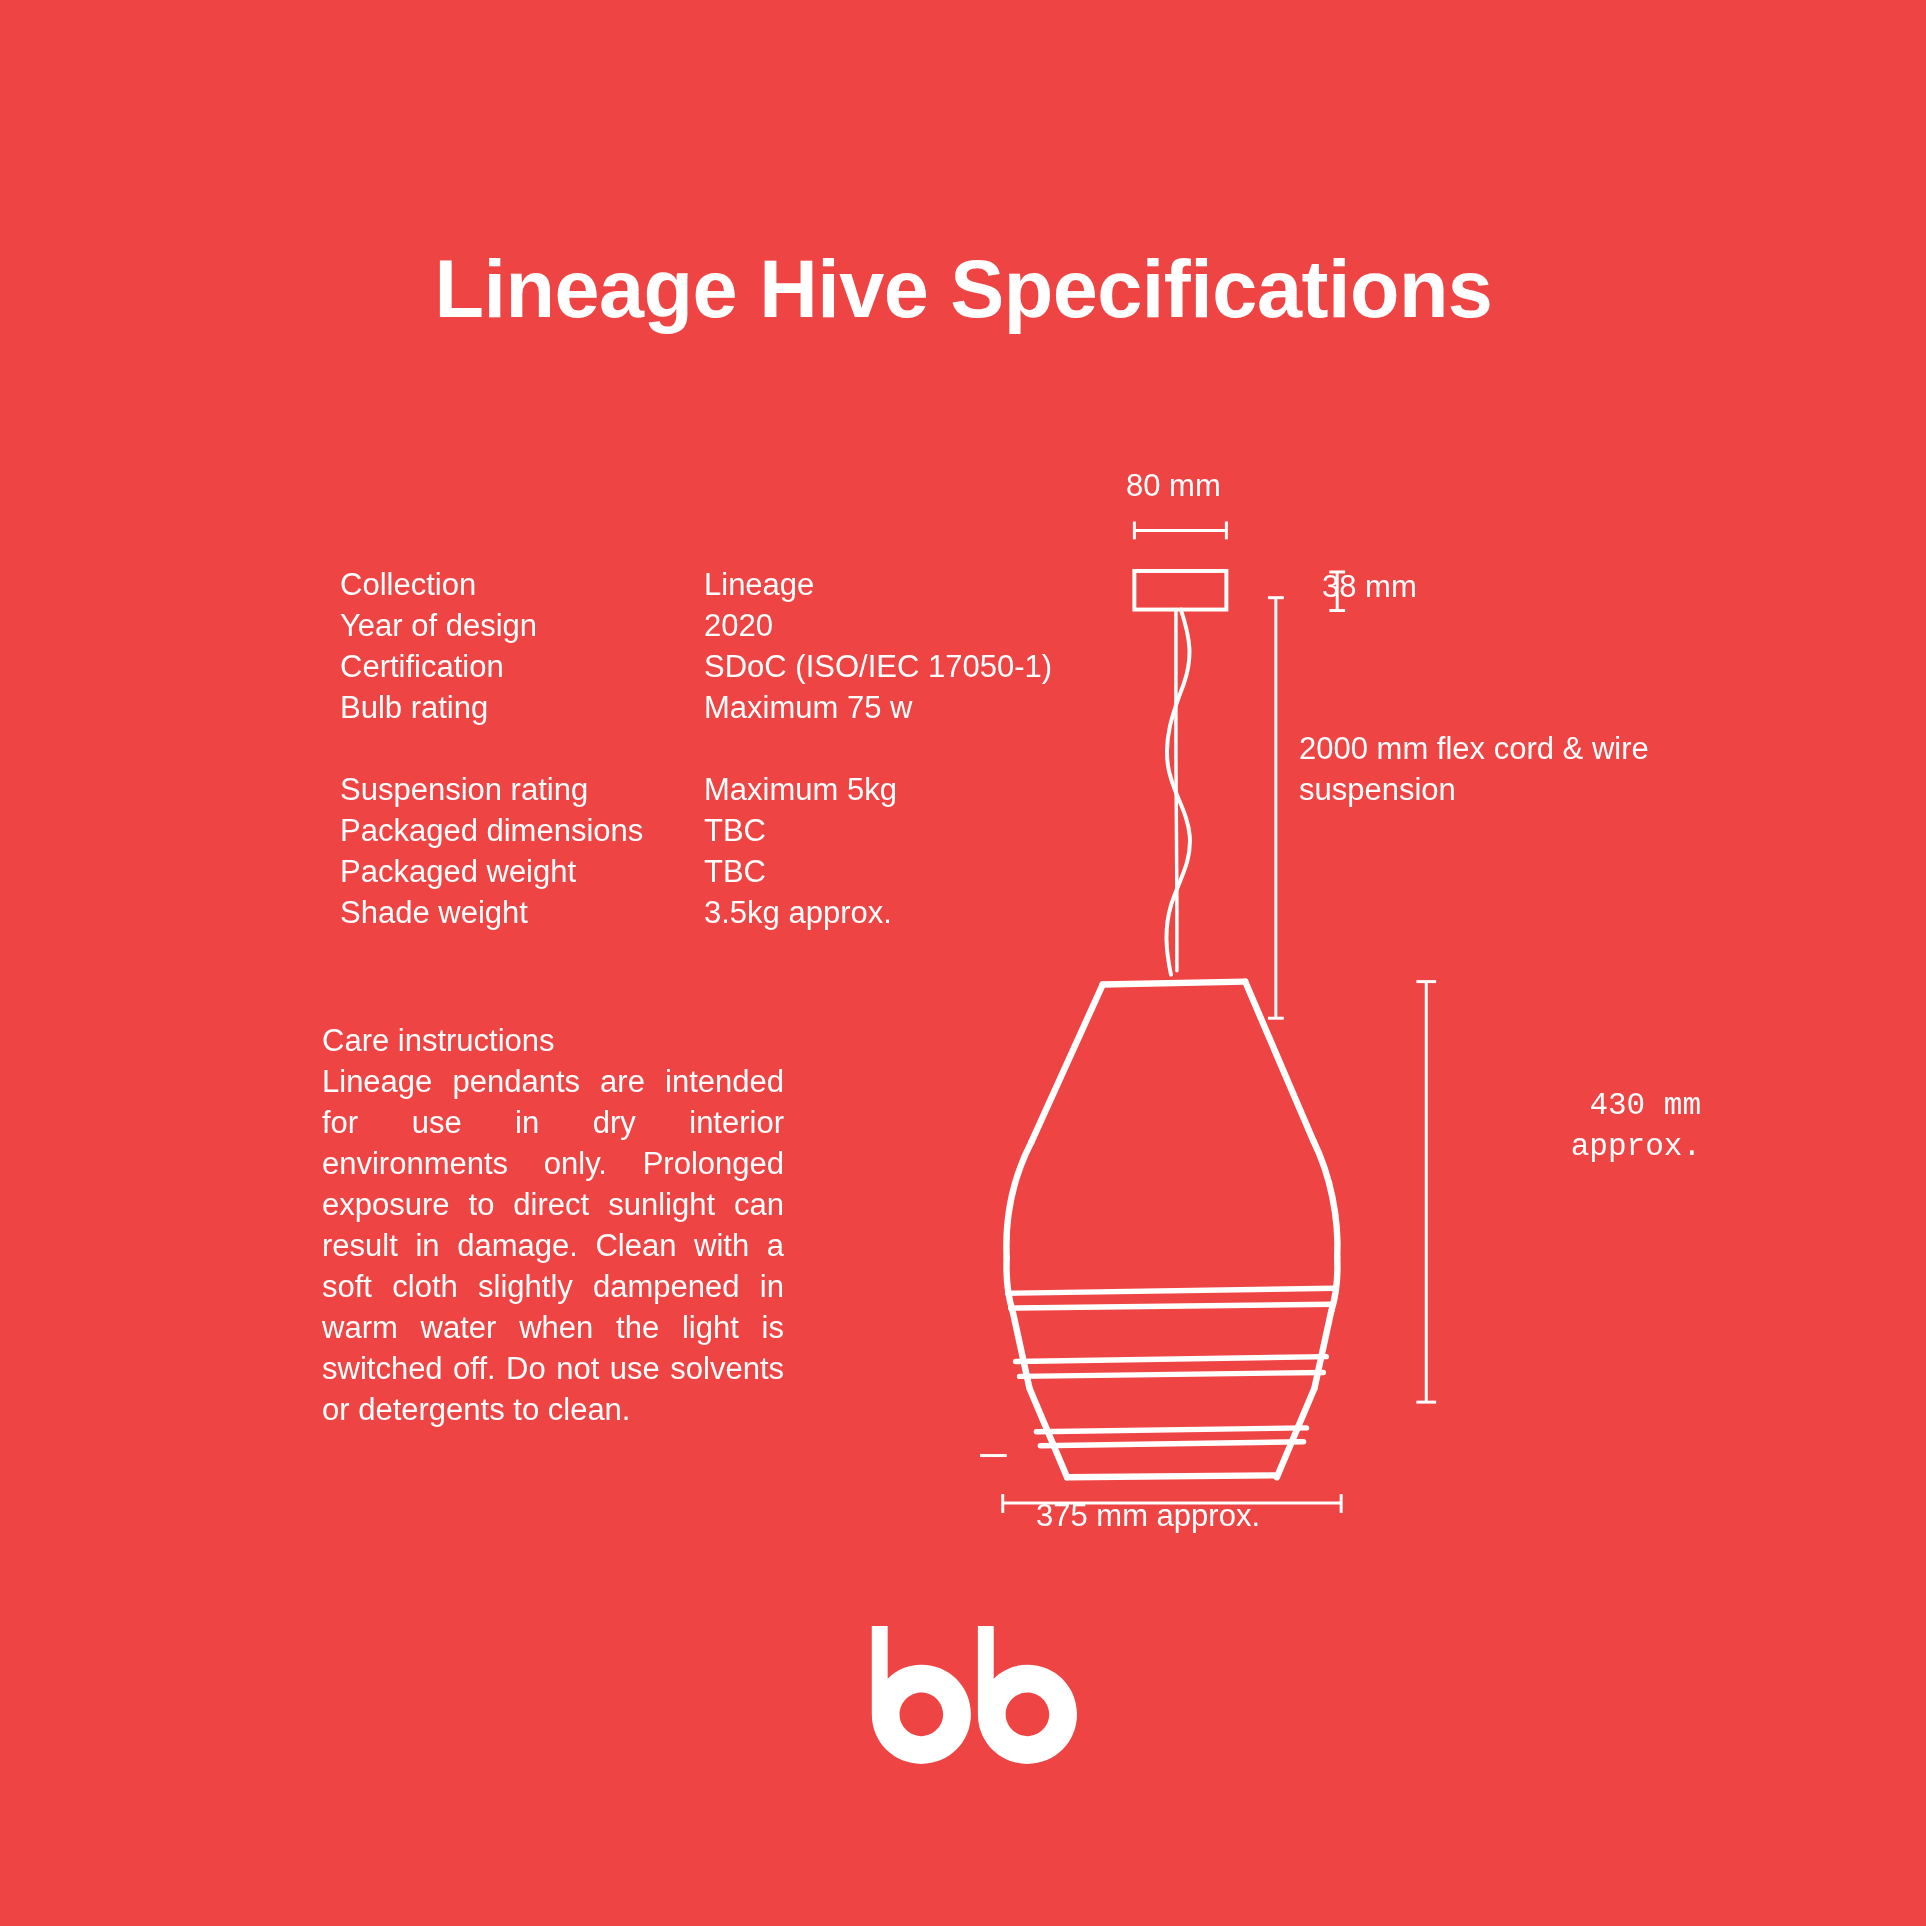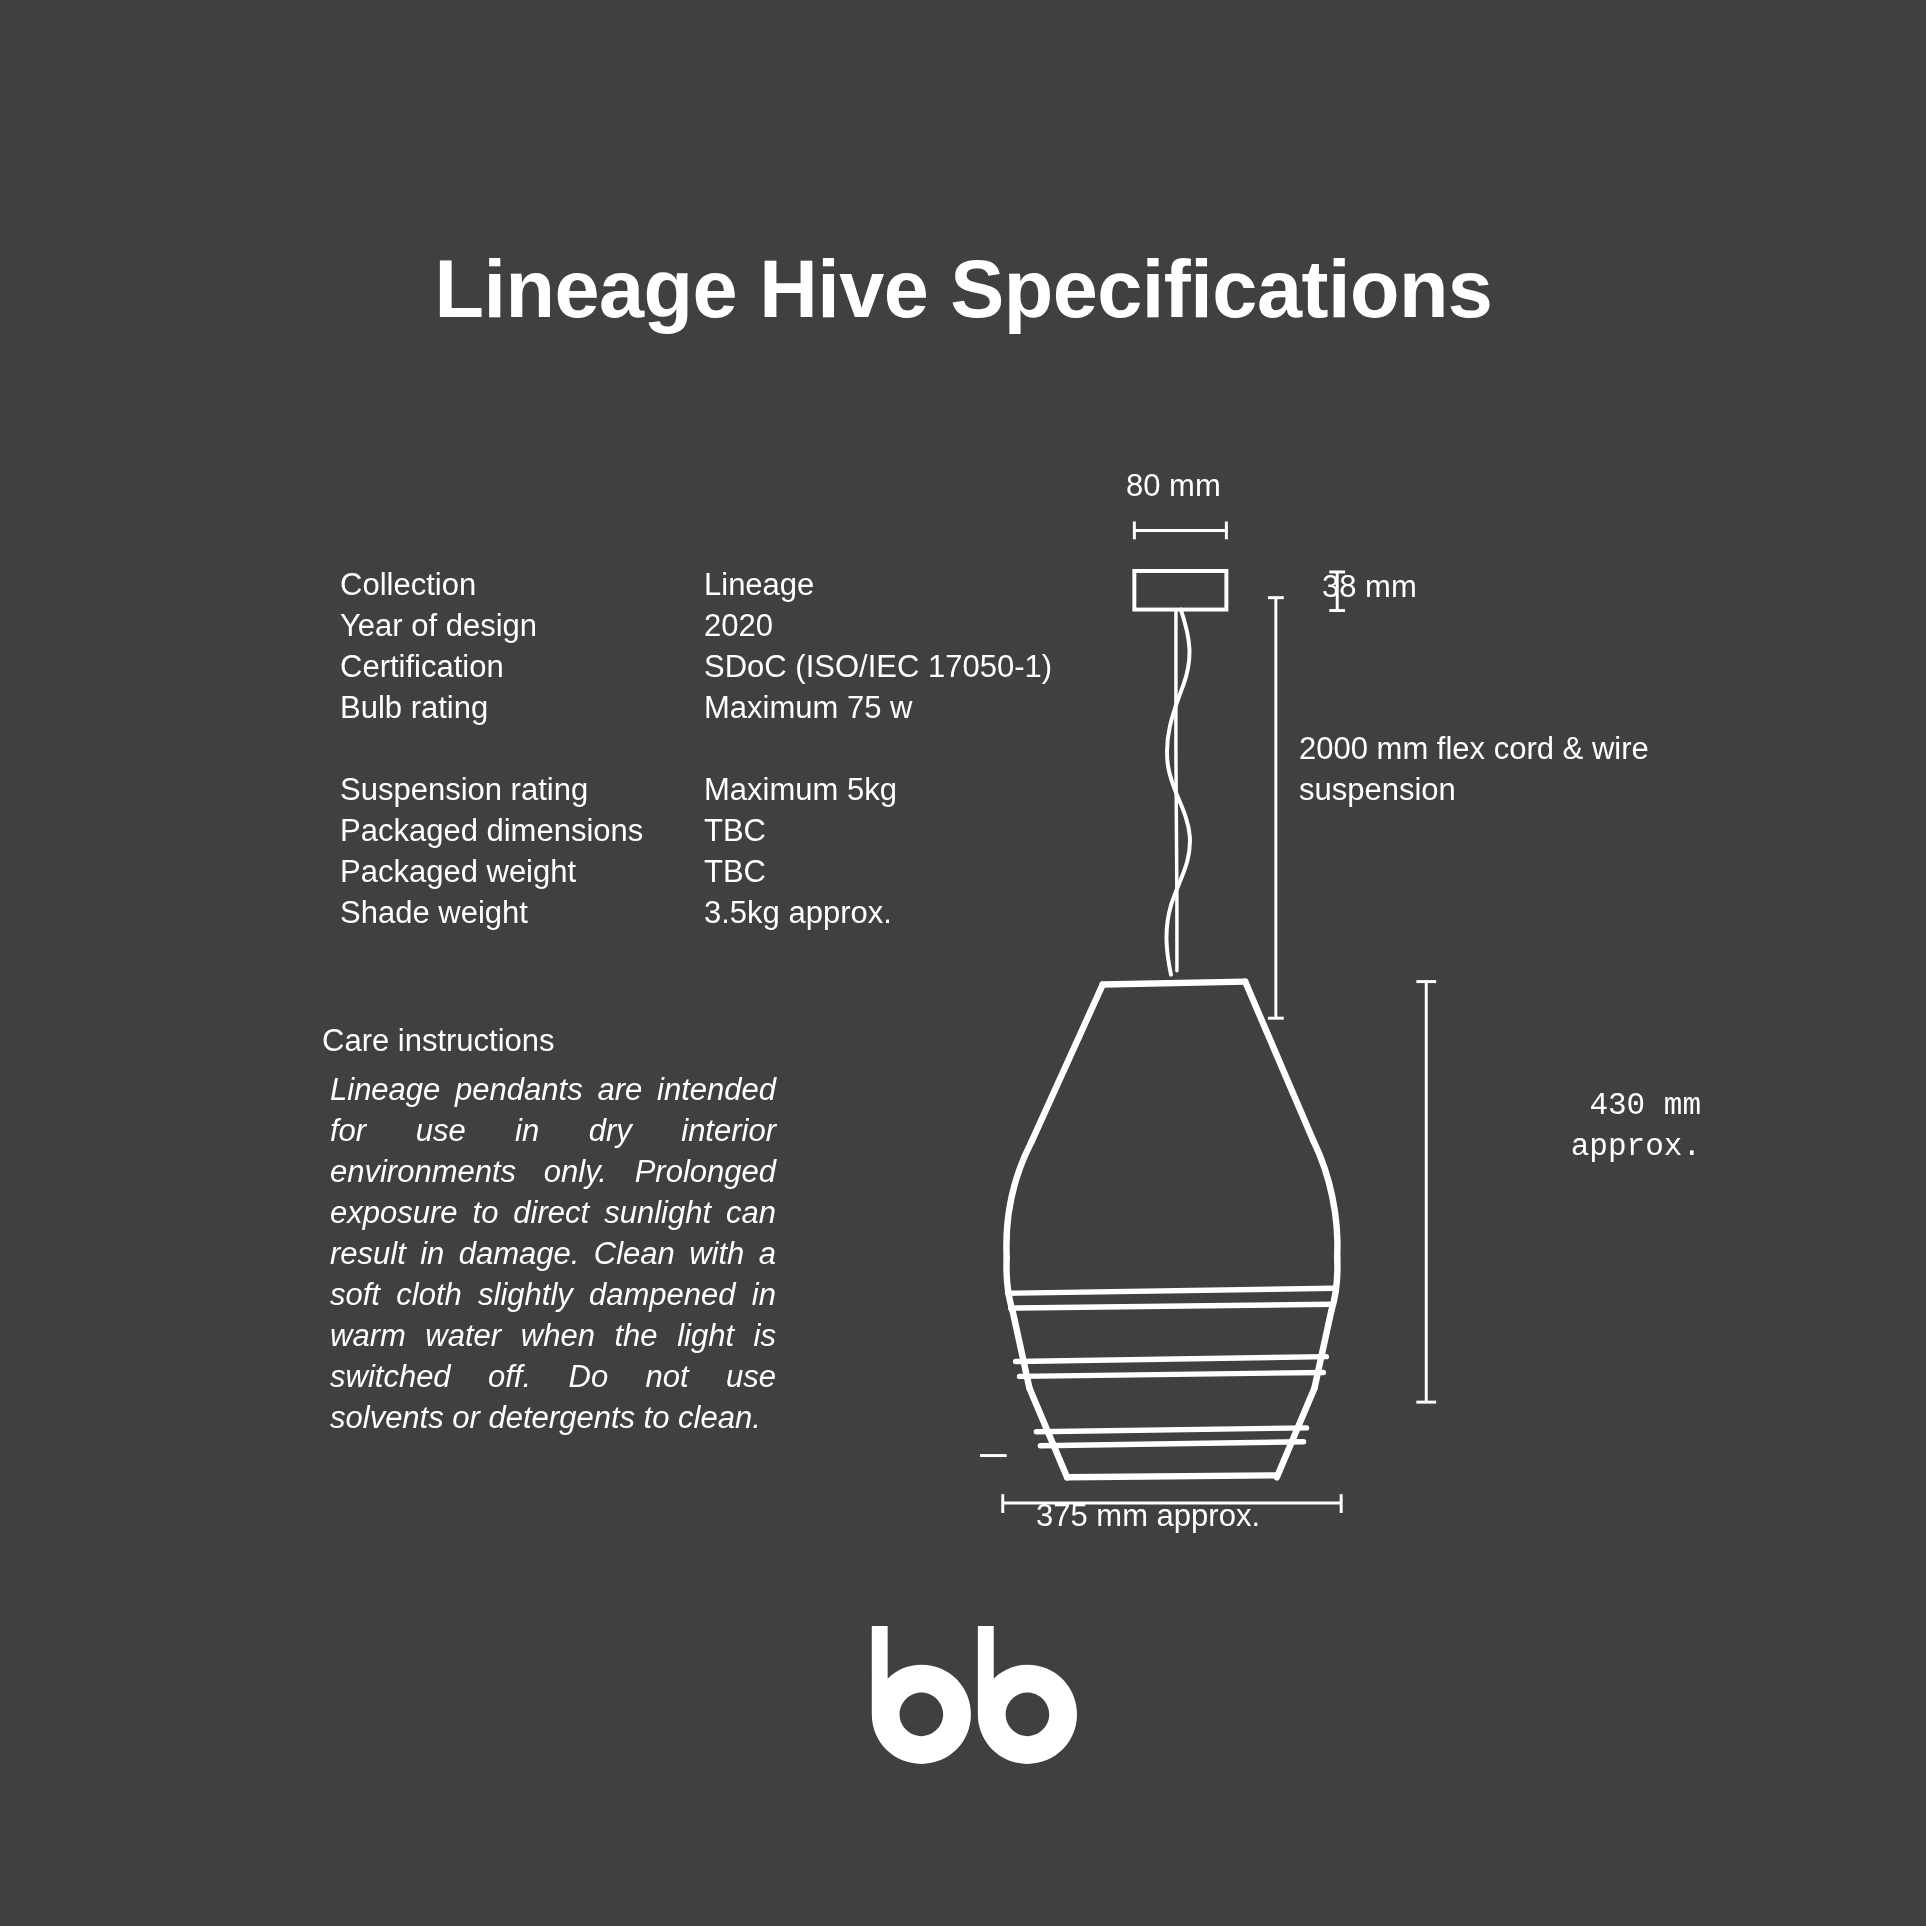--- a/index.html
+++ b/index.html
@@ -9,21 +9,21 @@
     background: #000000;
   }
   body {
     font-family: "Liberation Sans", sans-serif;
     -webkit-font-smoothing: antialiased;
   }
   #sheet {
     position: relative;
     width: 1927px;
     height: 1927px;
-    background: #404040;
+    background: #ef4444;
     color: #ffffff;
     overflow: hidden;
   }
 
   
   #page-title {
     position: absolute;
     left: 0;
     top: 249px;
     width: 1927px;
@@ -80,22 +80,21 @@
     color: #ffffff;
     margin-bottom: 0;
   }
   #care-body {
     font-size: 31px;
     font-weight: 400;
     line-height: 41px;
     color: #ffffff;
     text-align: justify;
     text-justify: inter-word;
-    margin: 8px;
-    font-style: italic;
+    margin: 0;
   }
 
   
   #drawing {
     position: absolute;
     left: 980px;
     top: 436px;
     width: 752px;
     height: 1109px;
   }

